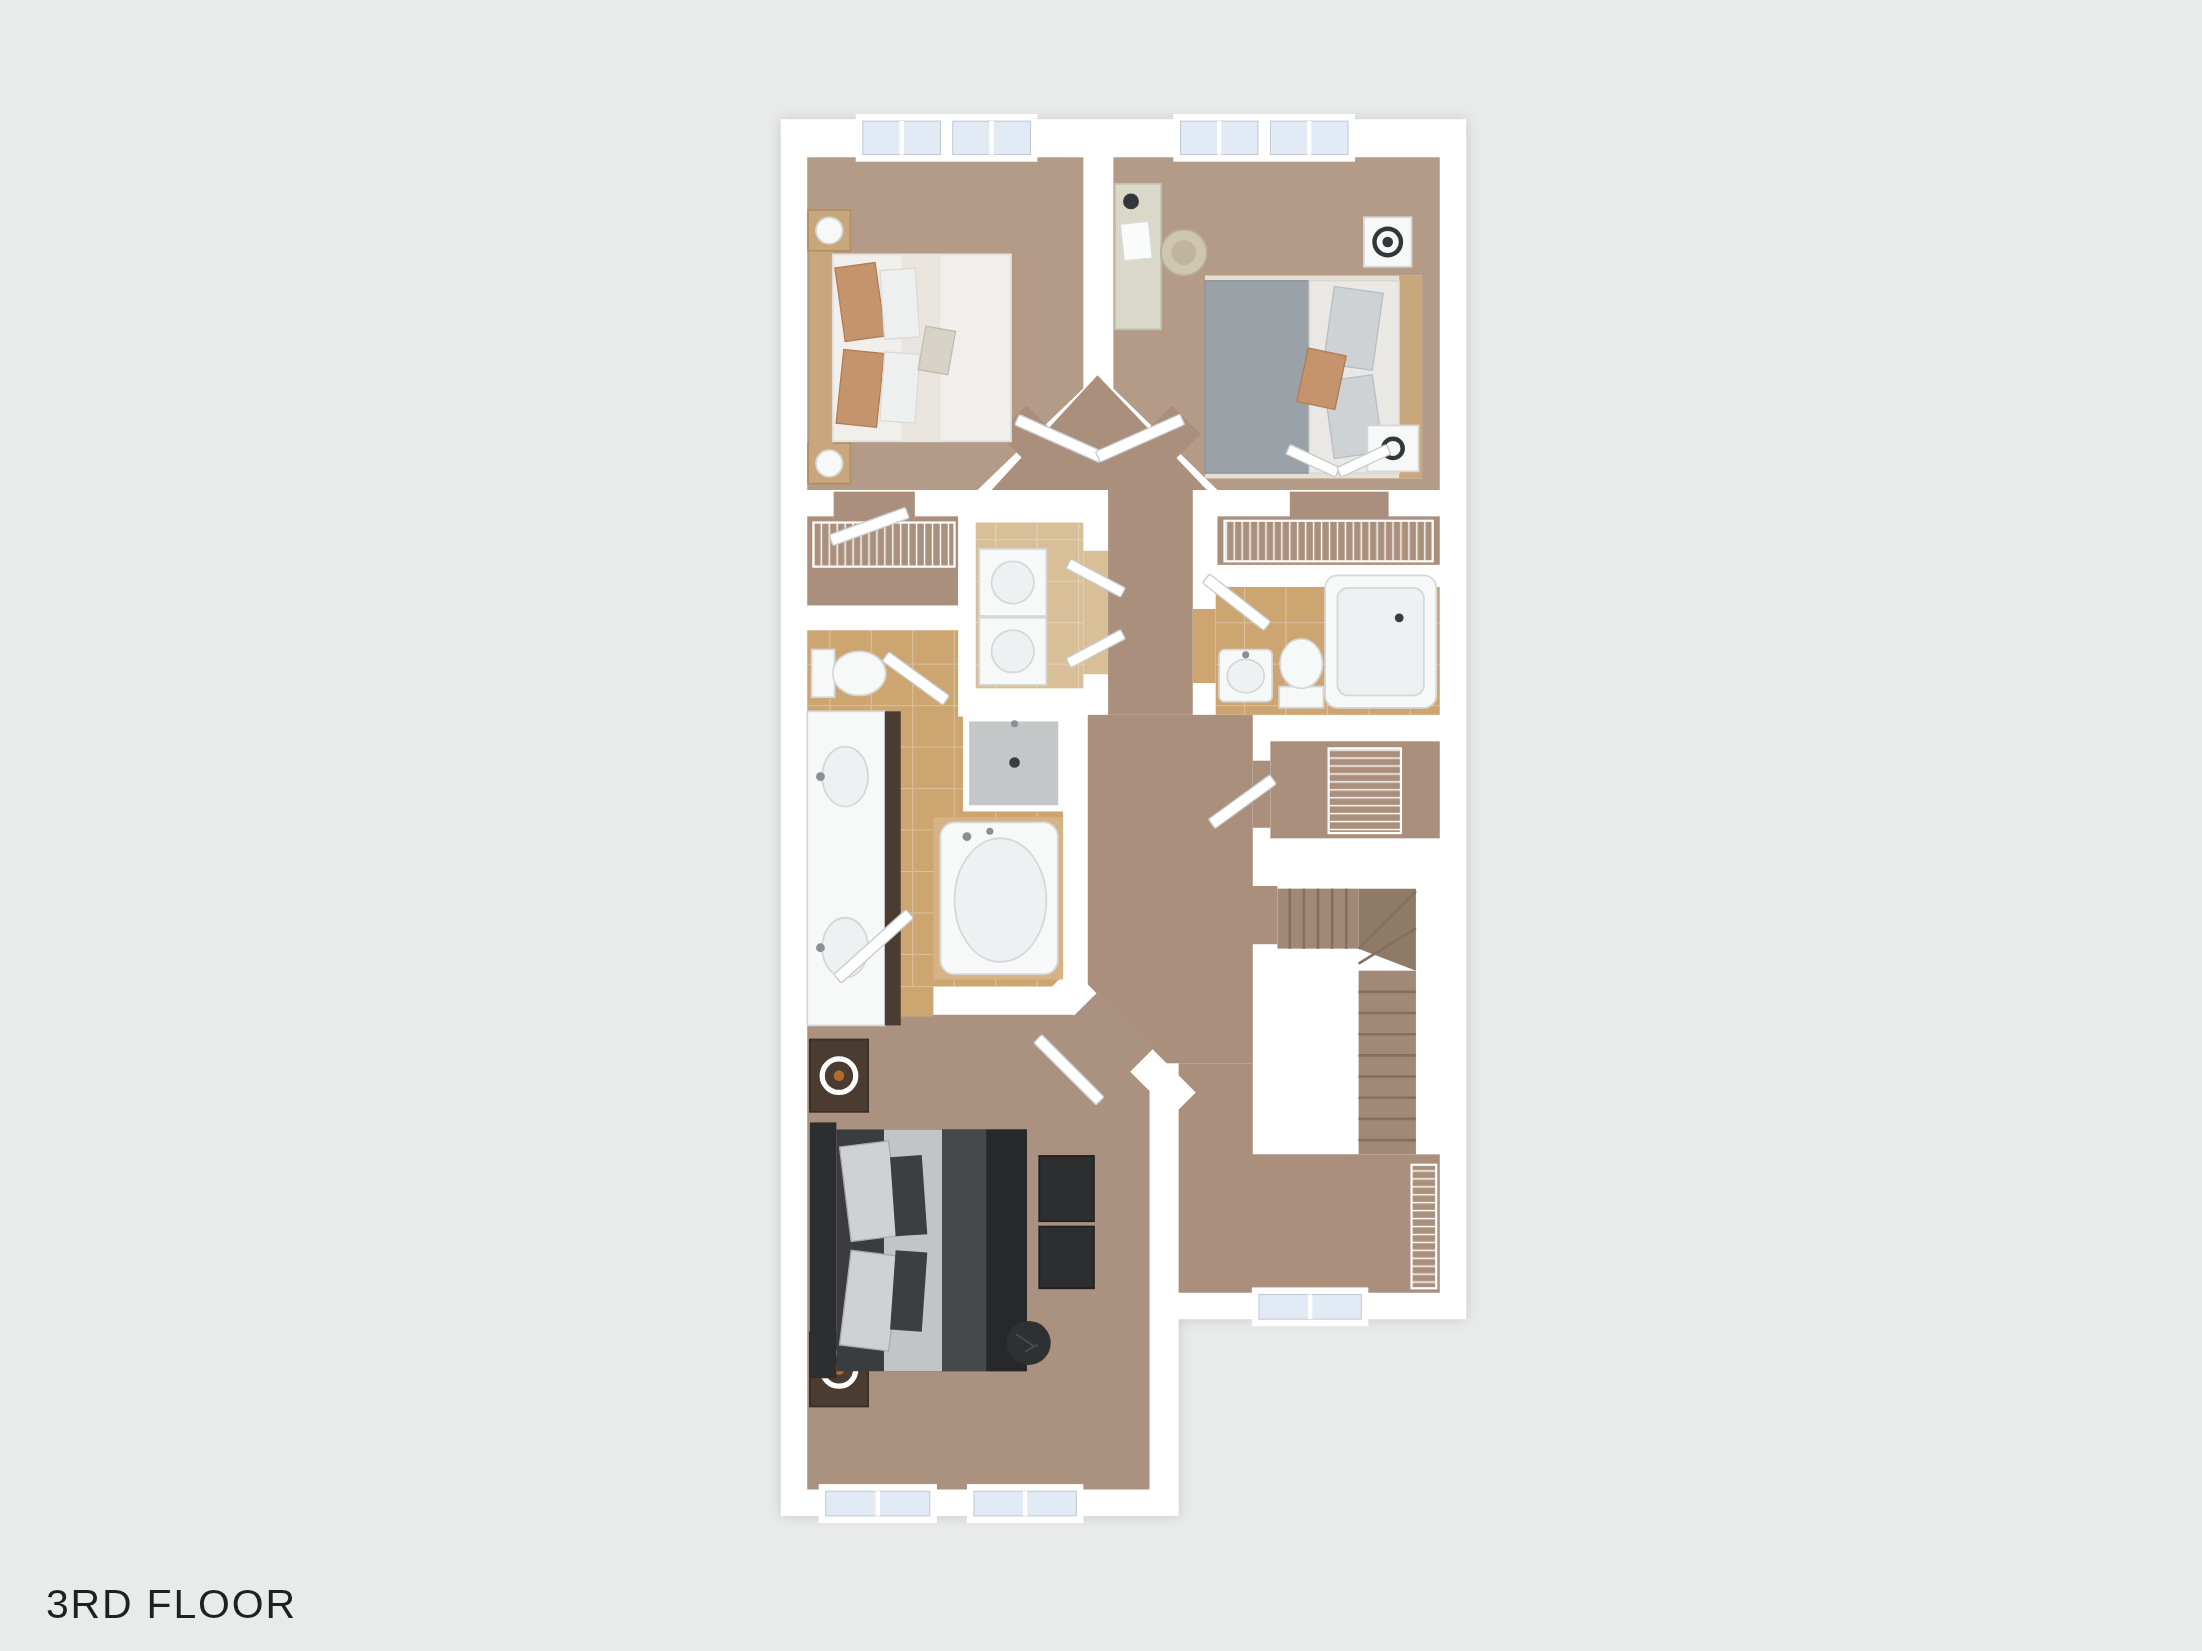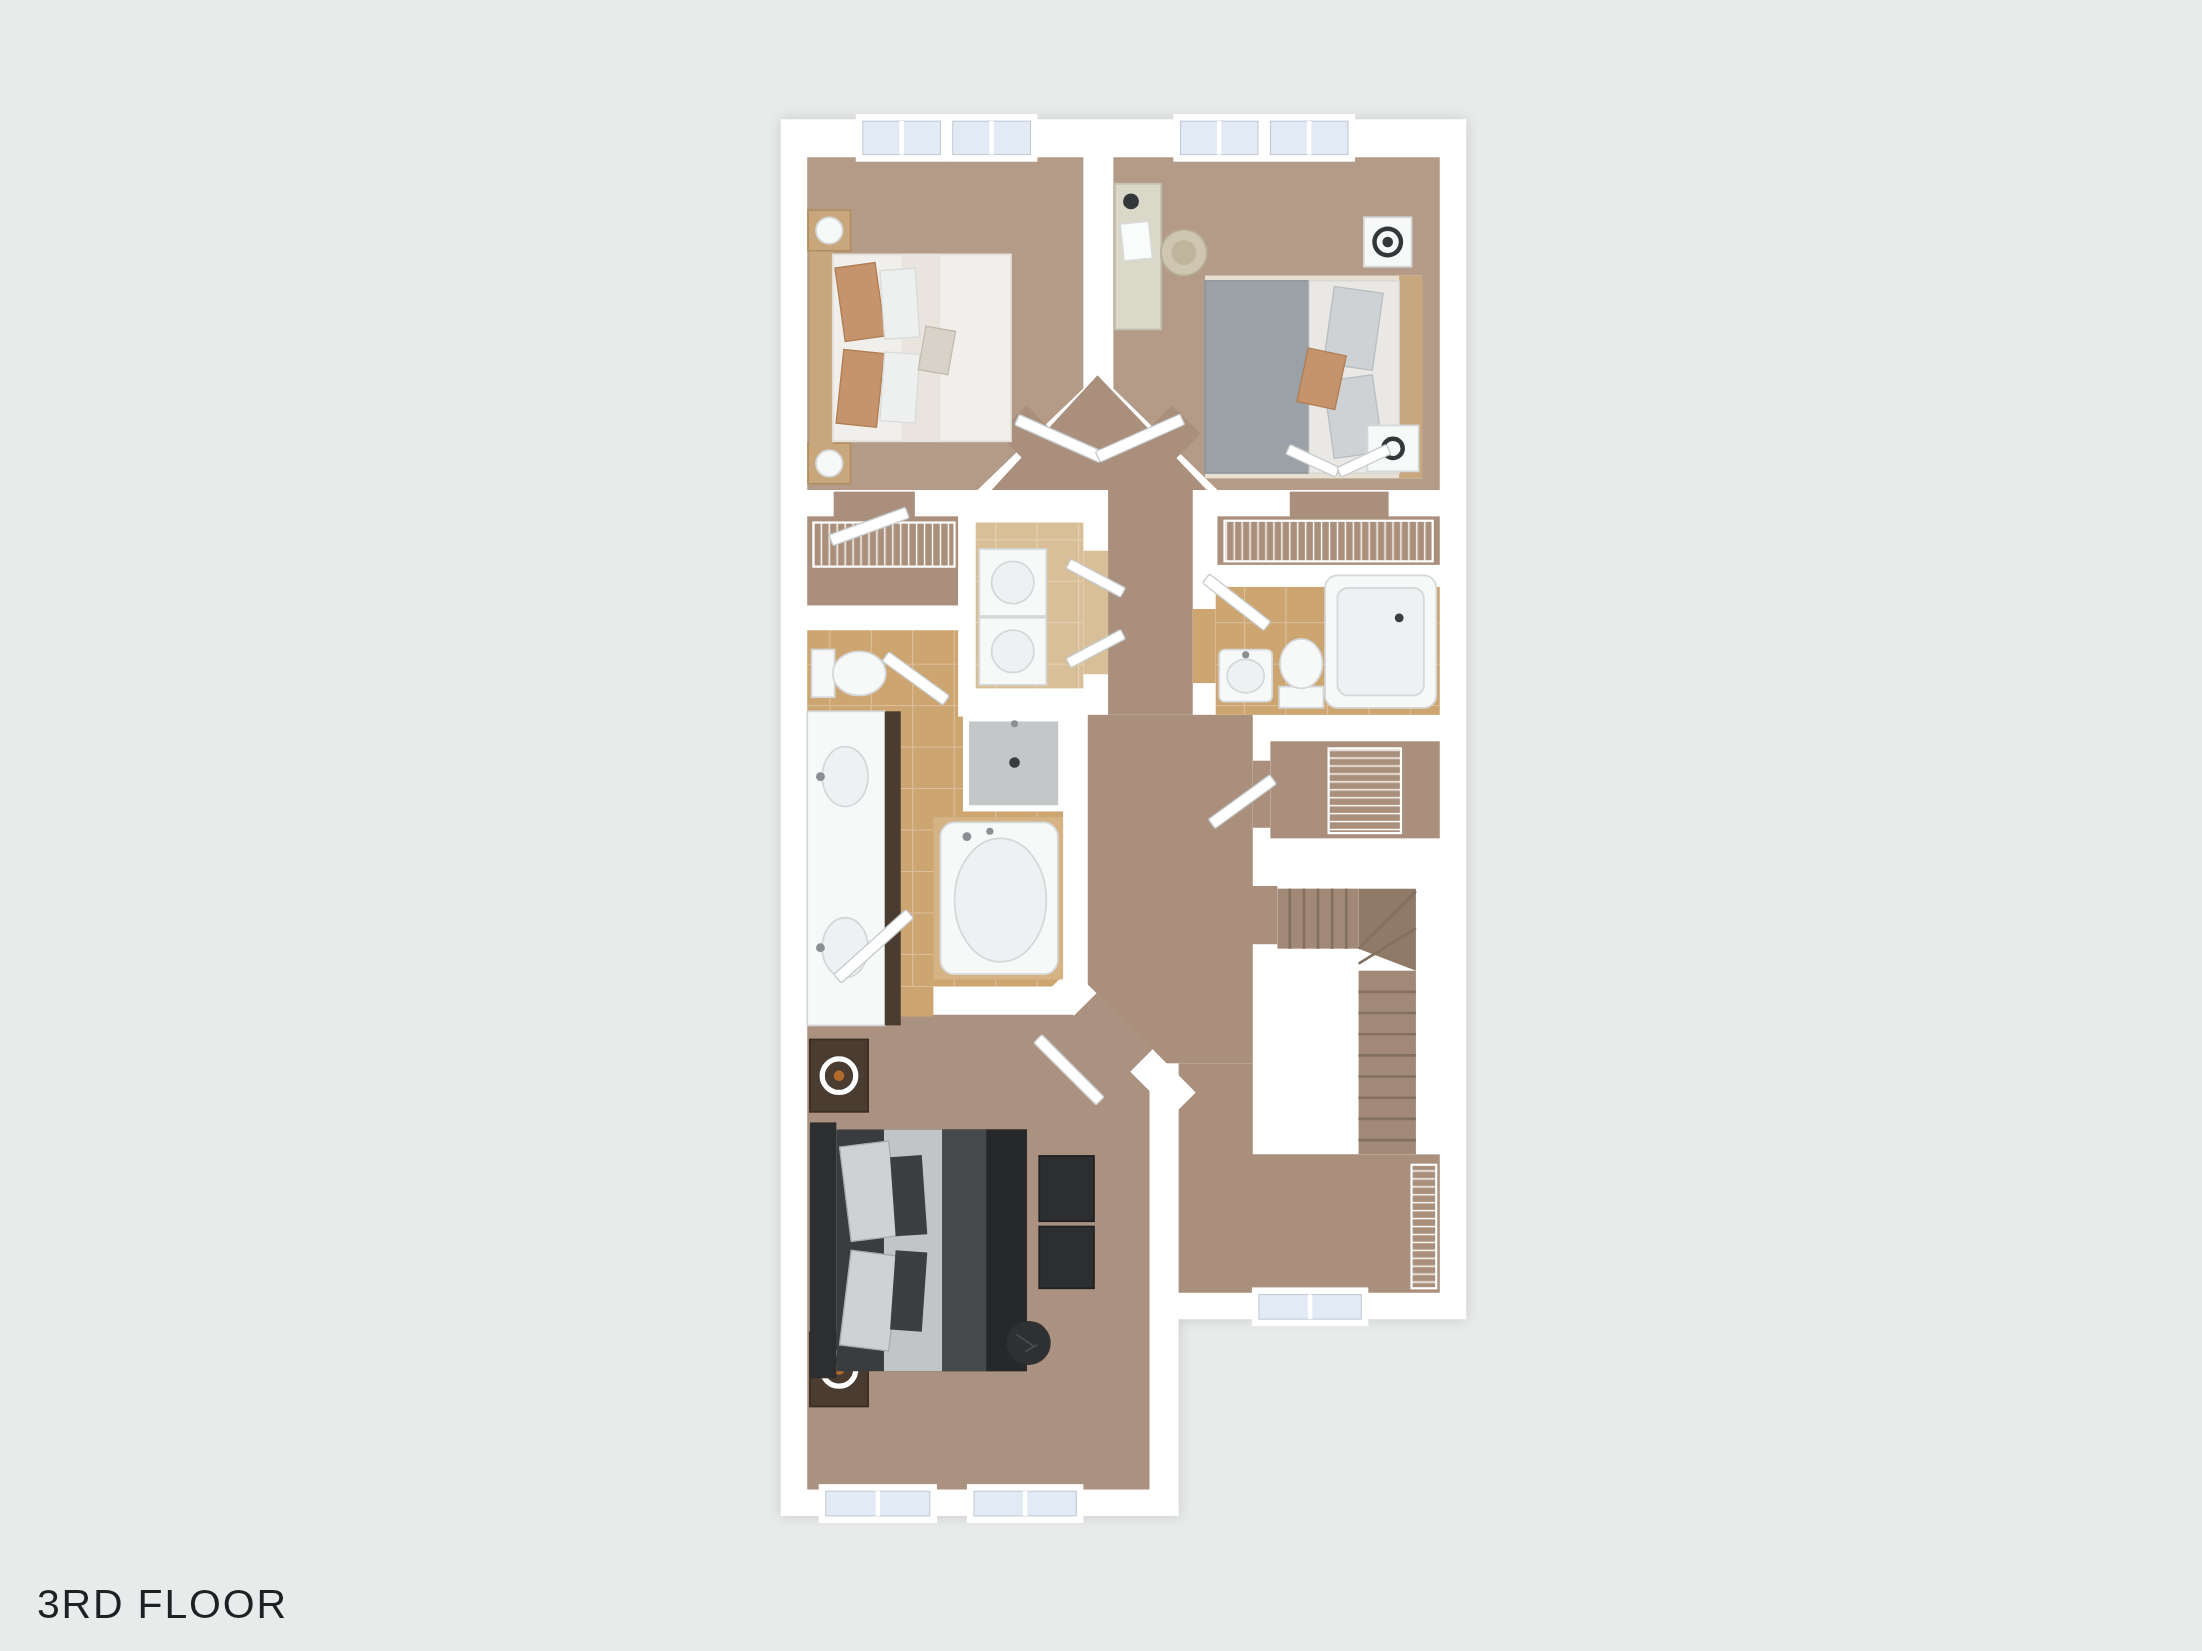--- a/index.html
+++ b/index.html
@@ -4,21 +4,21 @@
 <style>
   html,body{margin:0;padding:0;}
   body{
     width:2202px;height:1652px;
     background:var(--bg,#e9eaea);
     font-family:"Liberation Sans", sans-serif;
     position:relative;overflow:hidden;
   }
   #scene{position:absolute;left:0;top:0;}
   #floor-label{
-    position:absolute;left:37px;top:1581px;
+    position:absolute;left:46px;top:1581px;
     font-size:41px;color:var(--text,#1e2124);
     letter-spacing:1.8px;font-weight:400;
   }
   .fp{fill:var(--wall);filter:drop-shadow(0 0 7px rgba(0,0,0,.14));}
   .wall{fill:var(--wall);}
   .c1{fill:var(--carpetBedroom);}
   .c2{fill:var(--carpetHall);}
   .c3{fill:var(--carpetMaster);}
   .tl{fill:var(--tile);}
   .tl2{fill:var(--tileLaundry);}

